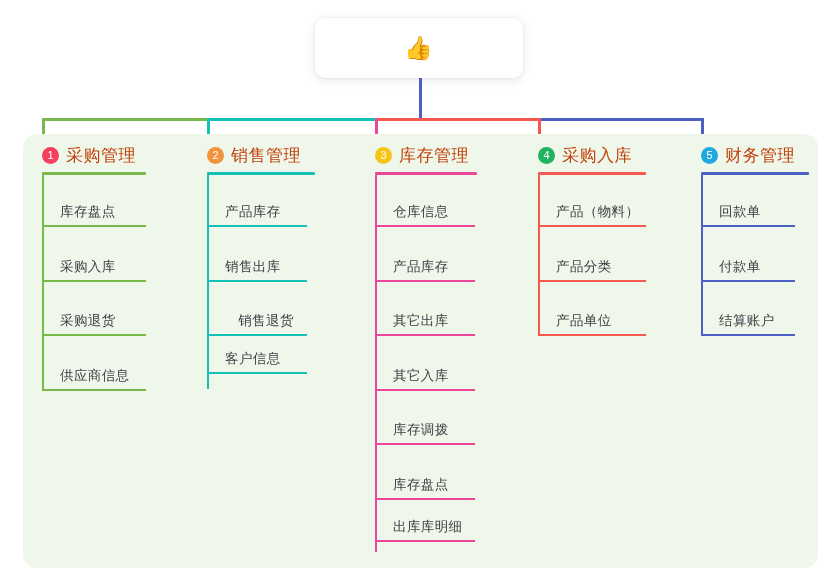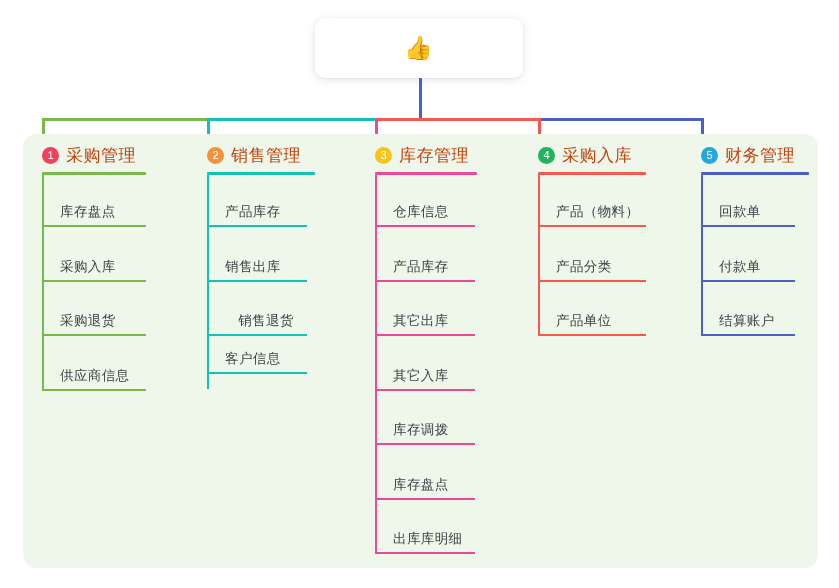--- a/index.html
+++ b/index.html
@@ -171,21 +171,21 @@
           <div class="leaf" style="top: 287px; width: 82px;">
             <span class="leaf-text">库存调拨</span>
             <div class="leaf-rule" style="background: rgb(236, 72, 153);"></div>
             <div class="stub" style="background: rgb(236, 72, 153);"></div>
           </div>
           <div class="leaf" style="top: 341.5px; width: 82px;">
             <span class="leaf-text">库存盘点</span>
             <div class="leaf-rule" style="background: rgb(236, 72, 153);"></div>
             <div class="stub" style="background: rgb(236, 72, 153);"></div>
           </div>
-          <div class="leaf" style="top: 396px; width: 82px;">
+          <div class="leaf" style="top: 384px; width: 82px;">
             <span class="leaf-text">出库库明细</span>
             <div class="leaf-rule" style="background: rgb(236, 72, 153);"></div>
             <div class="stub" style="background: rgb(236, 72, 153);"></div>
           </div>
         </div>
         <div class="col" style="left: 515px;">
           <div class="col-head">
             <span class="badge" style="background: rgb(34, 179, 94);">4</span>
             <span class="col-title">采购入库</span>
           </div>

